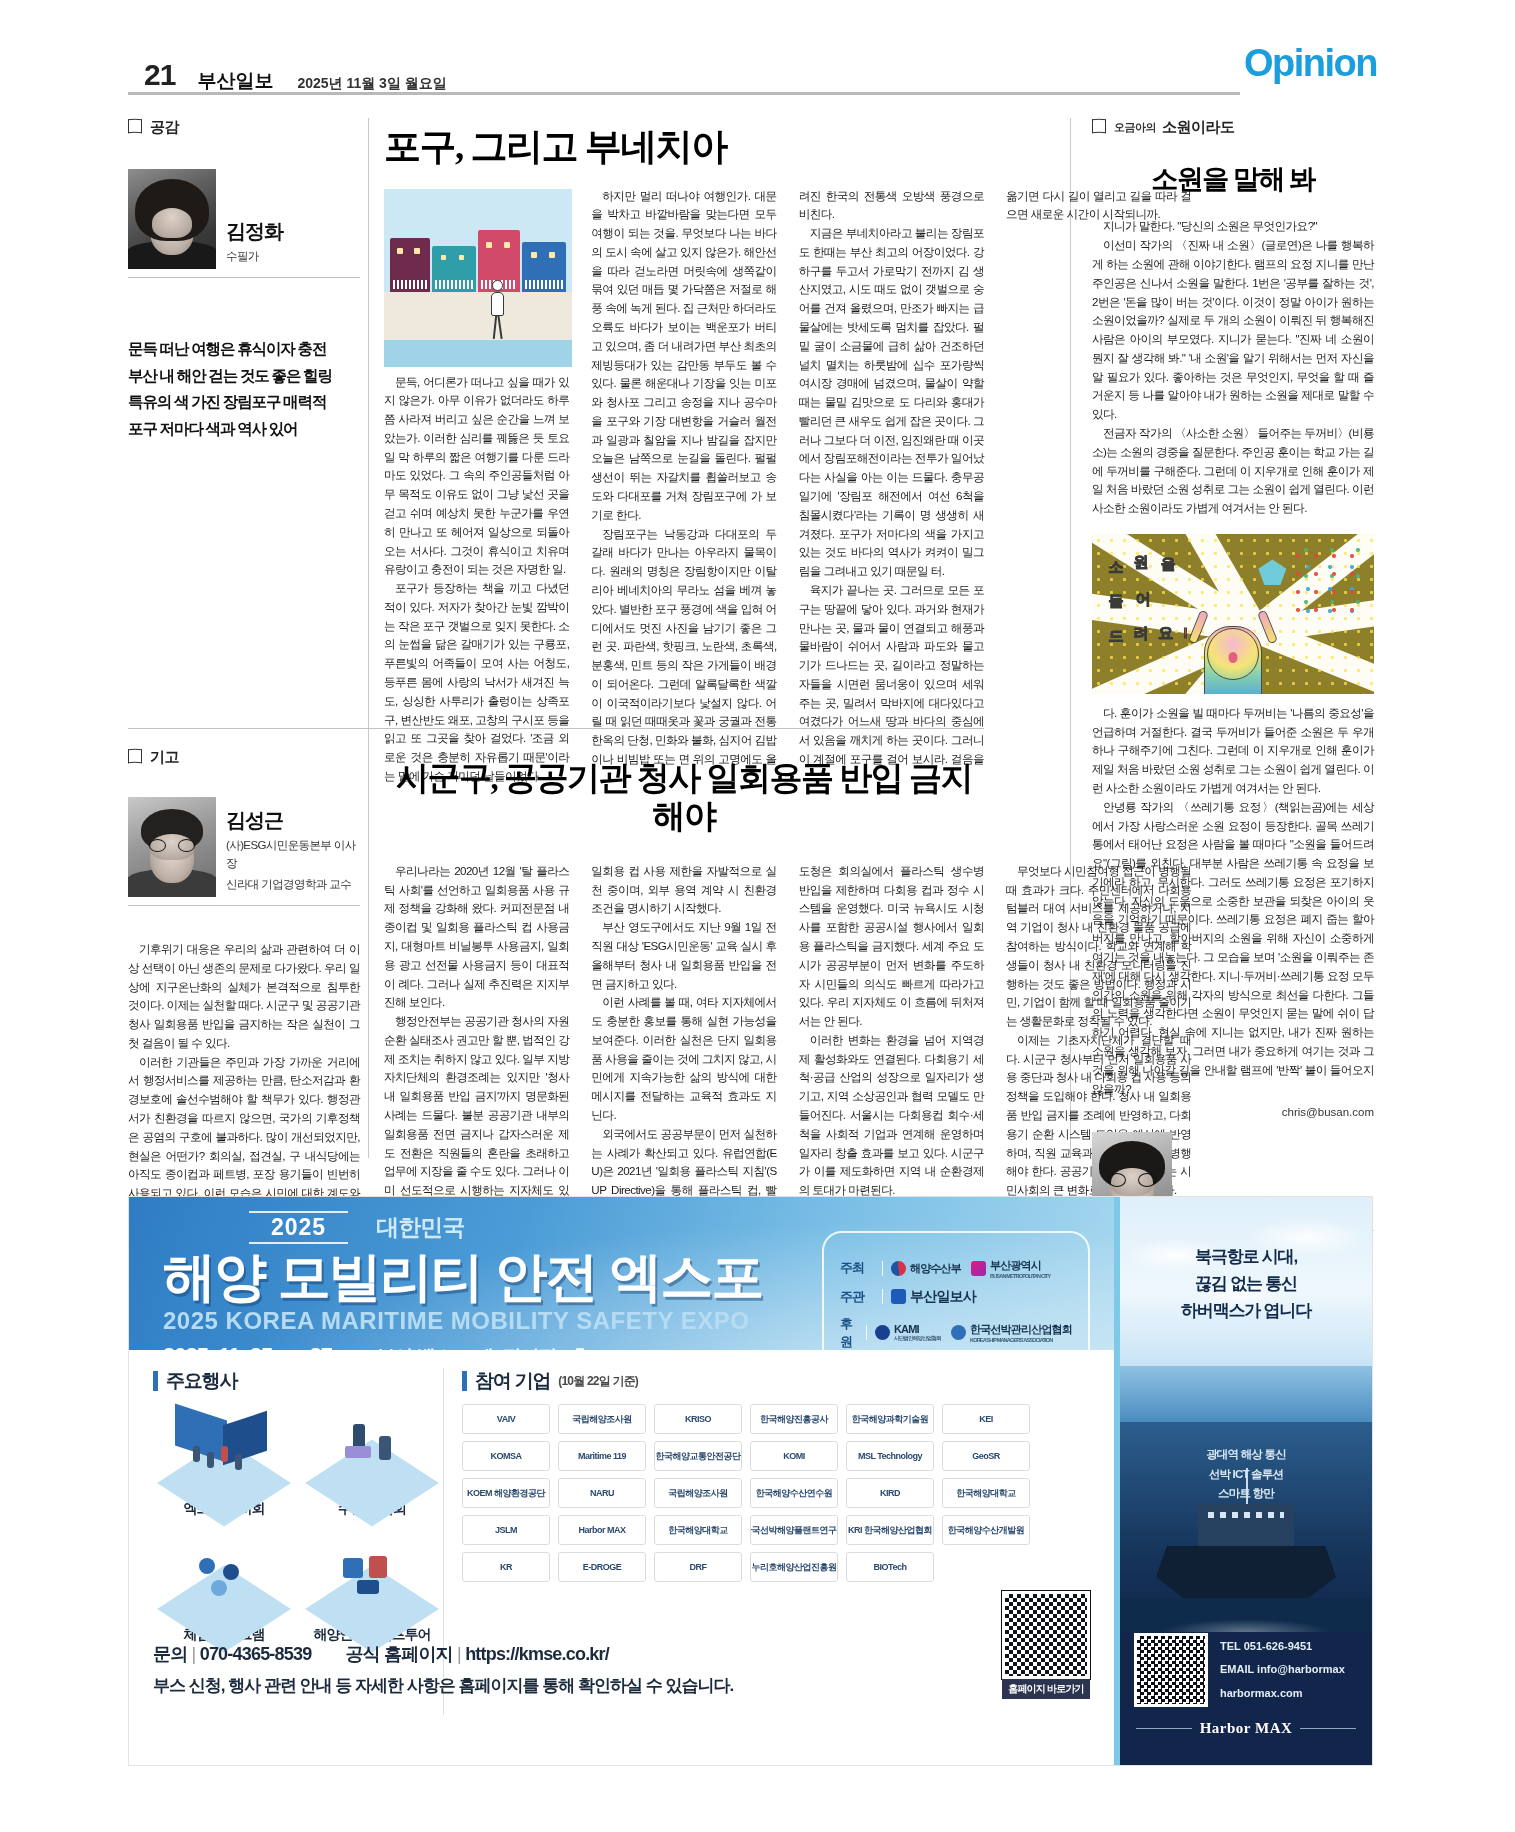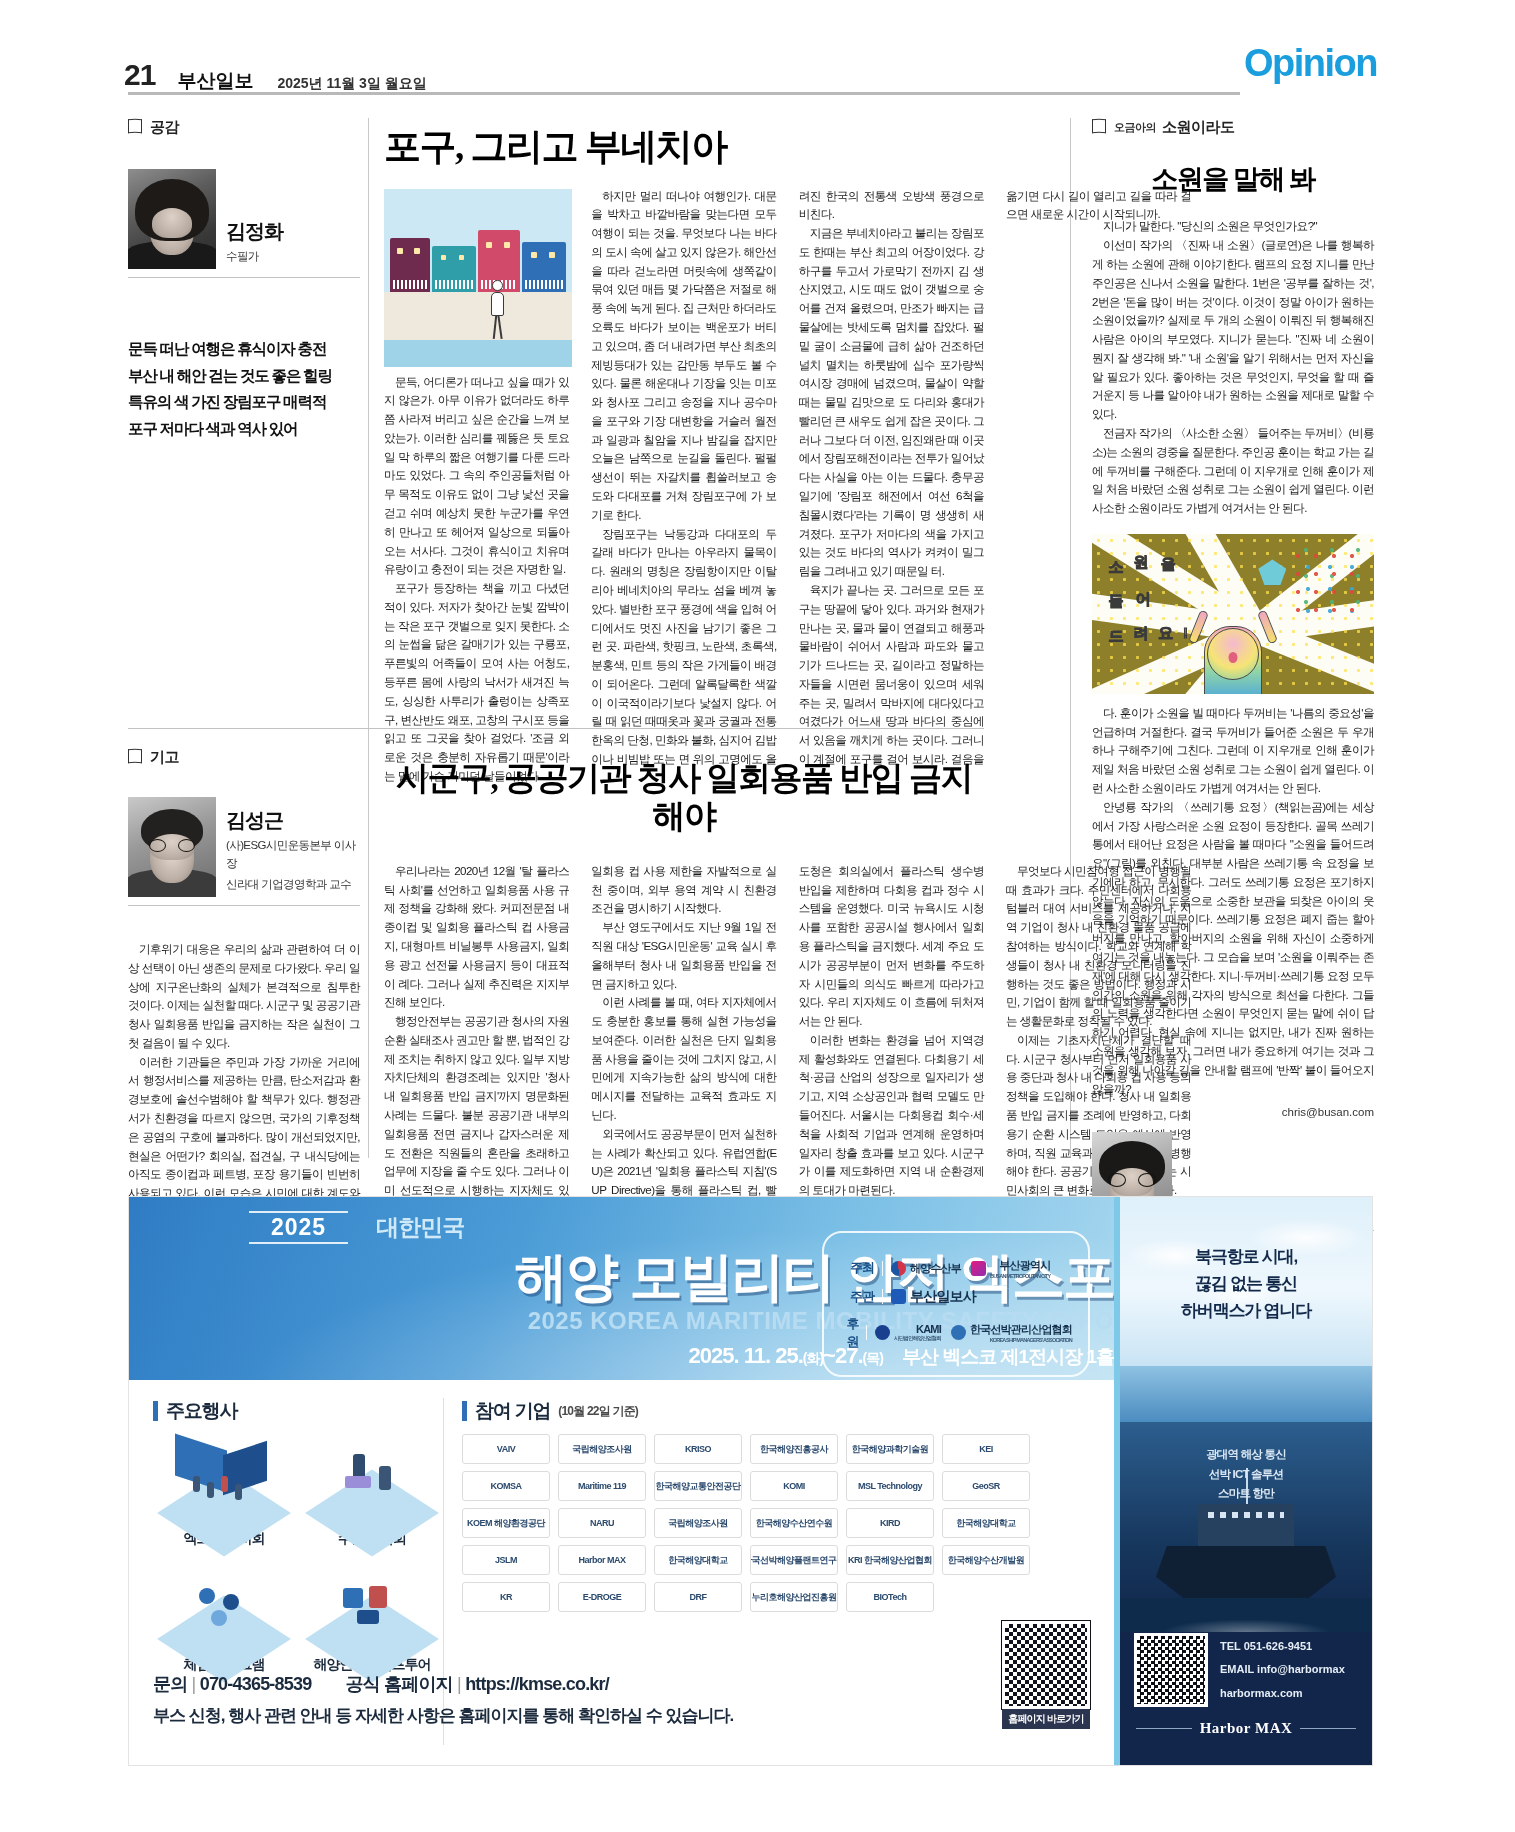--- a/index.html
+++ b/index.html
@@ -7,21 +7,21 @@
     width: 1515px; height: 1832px;
     background: #ffffff;
     font-family: "Liberation Sans", "DejaVu Sans", sans-serif;
     color: #1a1a1a;
     overflow: hidden;
   }
   .page { position: relative; width: 1515px; height: 1832px; background:#fff; }
 
   
   .masthead {
-    position: absolute; left: 124px; top: 42px; width: 1245px; height: 48px;
+    position: absolute; left: 144px; top: 42px; width: 1245px; height: 48px;
     display: flex; align-items: flex-end;
   }
   .page-num { font-size: 30px; font-weight: 700; letter-spacing: -1px; color:#222; line-height:1; }
   .paper-name { font-size: 19px; font-weight: 700; margin-left: 22px; line-height:1; color:#111; }
   .issue-date { font-size: 14px; font-weight: 600; margin-left: 24px; line-height:1; color:#333; }
   .masthead-rule {
     position:absolute; left:128px; top:92px; width:1112px; height:3px; background:#b9b9b9;
   }
   .opinion-logo {
     position:absolute; right:138px; top:44px;
@@ -225,23 +225,22 @@
   
   .hrule { position:absolute; background:#c2c2c2; height:1px; }
 
   
   .ad-wrap {
     position:absolute; left:128px; top:1196px; width:1245px; height:570px;
     background:#fff; border:1px solid #e3e3e3; display:flex; overflow:hidden;
   }
   .ad-main { width:985px; position:relative; background:#fff; }
   .ad-top {
-    height:183px; position:relative; overflow:hidden;
+    height:153px; position:relative; overflow:hidden;
     background: linear-gradient(110deg,#2f7cc4 0%, #4a9bd6 38%, #7cc0e6 70%, #a9d8ef 100%);
-    text-align: right;
   }
   .ad-top::after{
     content:""; position:absolute; inset:0;
     background: radial-gradient(ellipse at 78% 110%, rgba(255,255,255,.5), transparent 60%);
   }
   .ad-top-inner { position:relative; z-index:2; padding:14px 0 0 34px; }
   .ad-yearrow { display:flex; align-items:center; gap:16px; margin-left:86px; }
   .ad-year {
     position:relative; font-size:23px; font-weight:800; color:#fff; letter-spacing:1px;
     padding:3px 22px;

